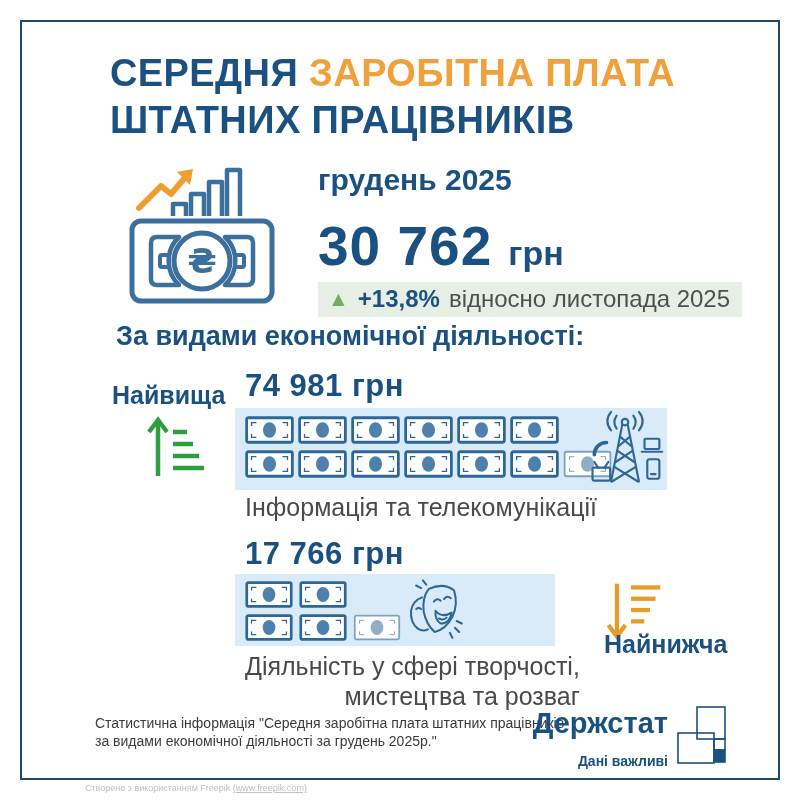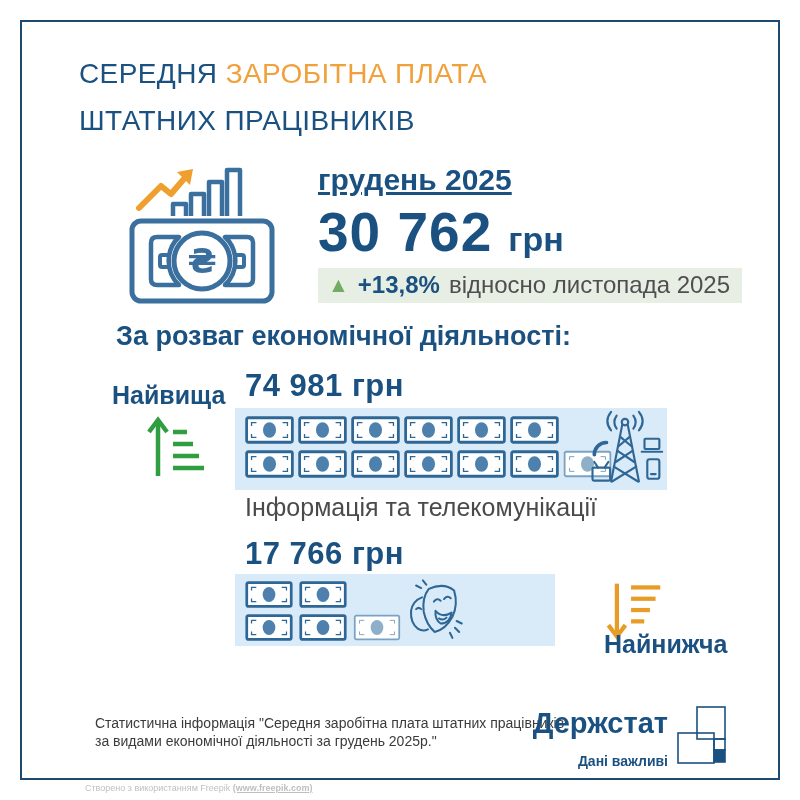--- a/index.html
+++ b/index.html
@@ -3,28 +3,28 @@
 <meta charset="utf-8">
 <style>
   html,body{margin:0;padding:0;background:#ffffff;}
   .stage{position:relative;width:800px;height:800px;overflow:hidden;
          font-family:"Liberation Sans",sans-serif;background:#ffffff;}
   .abs{position:absolute;}
 
   .card{left:20px;top:20px;width:756px;height:756px;border:2px solid #1d4a6e;background:#fff;}
 
   
-  .title{left:79px;top:50px;font-size:28px;font-weight:400;letter-spacing:.4px;line-height:47px;}
+  .title{left:110px;top:50px;font-size:38px;font-weight:700;letter-spacing:.4px;line-height:47px;}
   .title .navy{color:#1b5181;}
   .title .orange{color:#f0a13b;}
 
   
   .hero-icon{left:126px;top:158px;width:152px;height:148px;}
   .hero-text{left:318px;top:163px;}
-  .hero-period{font-size:30px;font-weight:600;color:#1b5181;margin-bottom:6px;text-decoration:underline;}
+  .hero-period{font-size:30px;font-weight:600;color:#1b5181;margin-bottom:20px;}
   .hero-amount-row{display:flex;align-items:baseline;gap:16px;}
   .hero-amount{font-size:55px;font-weight:800;color:#1b5181;letter-spacing:1px;line-height:58px;}
   .hero-currency{font-size:34px;font-weight:700;color:#1b5181;}
   .badge{margin-top:7px;display:inline-flex;align-items:center;gap:9px;background:#e7eee4;
          padding:3px 12px 4px 10px;font-size:24px;}
   .badge .tri{color:#72ac62;font-size:21px;}
   .badge .val{color:#1b5181;font-weight:700;}
   .badge .note{color:#4f4f4f;}
 
   .section-heading{left:116px;top:321px;font-size:27px;font-weight:600;color:#1b5181;}
@@ -60,21 +60,21 @@
   .label2{left:245px;top:651px;}
 
   
   .source{left:95px;top:714px;font-size:14px;color:#3b3b3b;line-height:18px;}
   .logo-text{left:480px;top:708px;width:188px;text-align:right;}
   .logo-title{font-size:29px;font-weight:700;color:#1b5181;line-height:31px;}
   .logo-tagline{font-size:14px;font-weight:600;color:#1b5181;margin-top:14px;}
   .logo-mark{left:677px;top:706px;width:50px;height:58px;}
 
   .credit{left:85px;top:783px;font-size:9px;color:#bfbfbf;}
-  .credit .lnk{text-decoration:underline;color:#bfbfbf;font-weight:bold;}
+  .credit .lnk{text-decoration:underline;color:#bfbfbf;}
 </style>
 </head>
 <body>
 
 <div class="stage">
 
   <div class="abs card"></div>
 
   <div class="abs title">
     <div>
@@ -112,21 +112,21 @@
       <span class="hero-amount">30 762</span>
       <span class="hero-currency">грн</span>
     </div>
     <div class="badge">
       <span class="tri">▲</span>
       <span class="val">+13,8%</span>
       <span class="note">відносно листопада 2025</span>
     </div>
   </div>
 
-  <div class="abs section-heading">За розваг економічної діяльності:</div>
+  <div class="abs section-heading">За видами економічної діяльності:</div>
 
   <div class="abs tag tag1">Найвища</div>
   <svg class="abs rank-icon-up" viewBox="0 0 60 70">
     <g stroke="#2e9e40" stroke-width="4.5" fill="none">
       <path d="M14 64 V10"></path>
       <path d="M5 20 L14 8 L23 20"></path>
       <path d="M29 20 H43"></path>
       <path d="M29 32 H49"></path>
       <path d="M29 44 H55"></path>
       <path d="M29 56 H60"></path>
@@ -402,20 +402,24 @@
     <g stroke="#e89c28" stroke-width="4.5" fill="none">
       <path d="M14 6 V60"></path>
       <path d="M5 50 L14 62 L23 50"></path>
       <path d="M29 10 H60"></path>
       <path d="M29 22 H55"></path>
       <path d="M29 34 H49"></path>
       <path d="M29 46 H43"></path>
     </g>
   </svg>
   <div class="abs tag tag2">Найнижча</div>
+  <div class="abs cat-label label2">
+    <div>Діяльність у сфері творчості,</div>
+    <div>мистецтва та розваг</div>
+  </div>
 
   <div class="abs source">
     <div>Статистична інформація "Середня заробітна плата штатних працівників</div>
     <div>за видами економічної діяльності за грудень 2025р."</div>
   </div>
 
   <div class="abs logo-text">
     <div class="logo-title">Держстат</div>
     <div class="logo-tagline">Дані важливі</div>
   </div>

